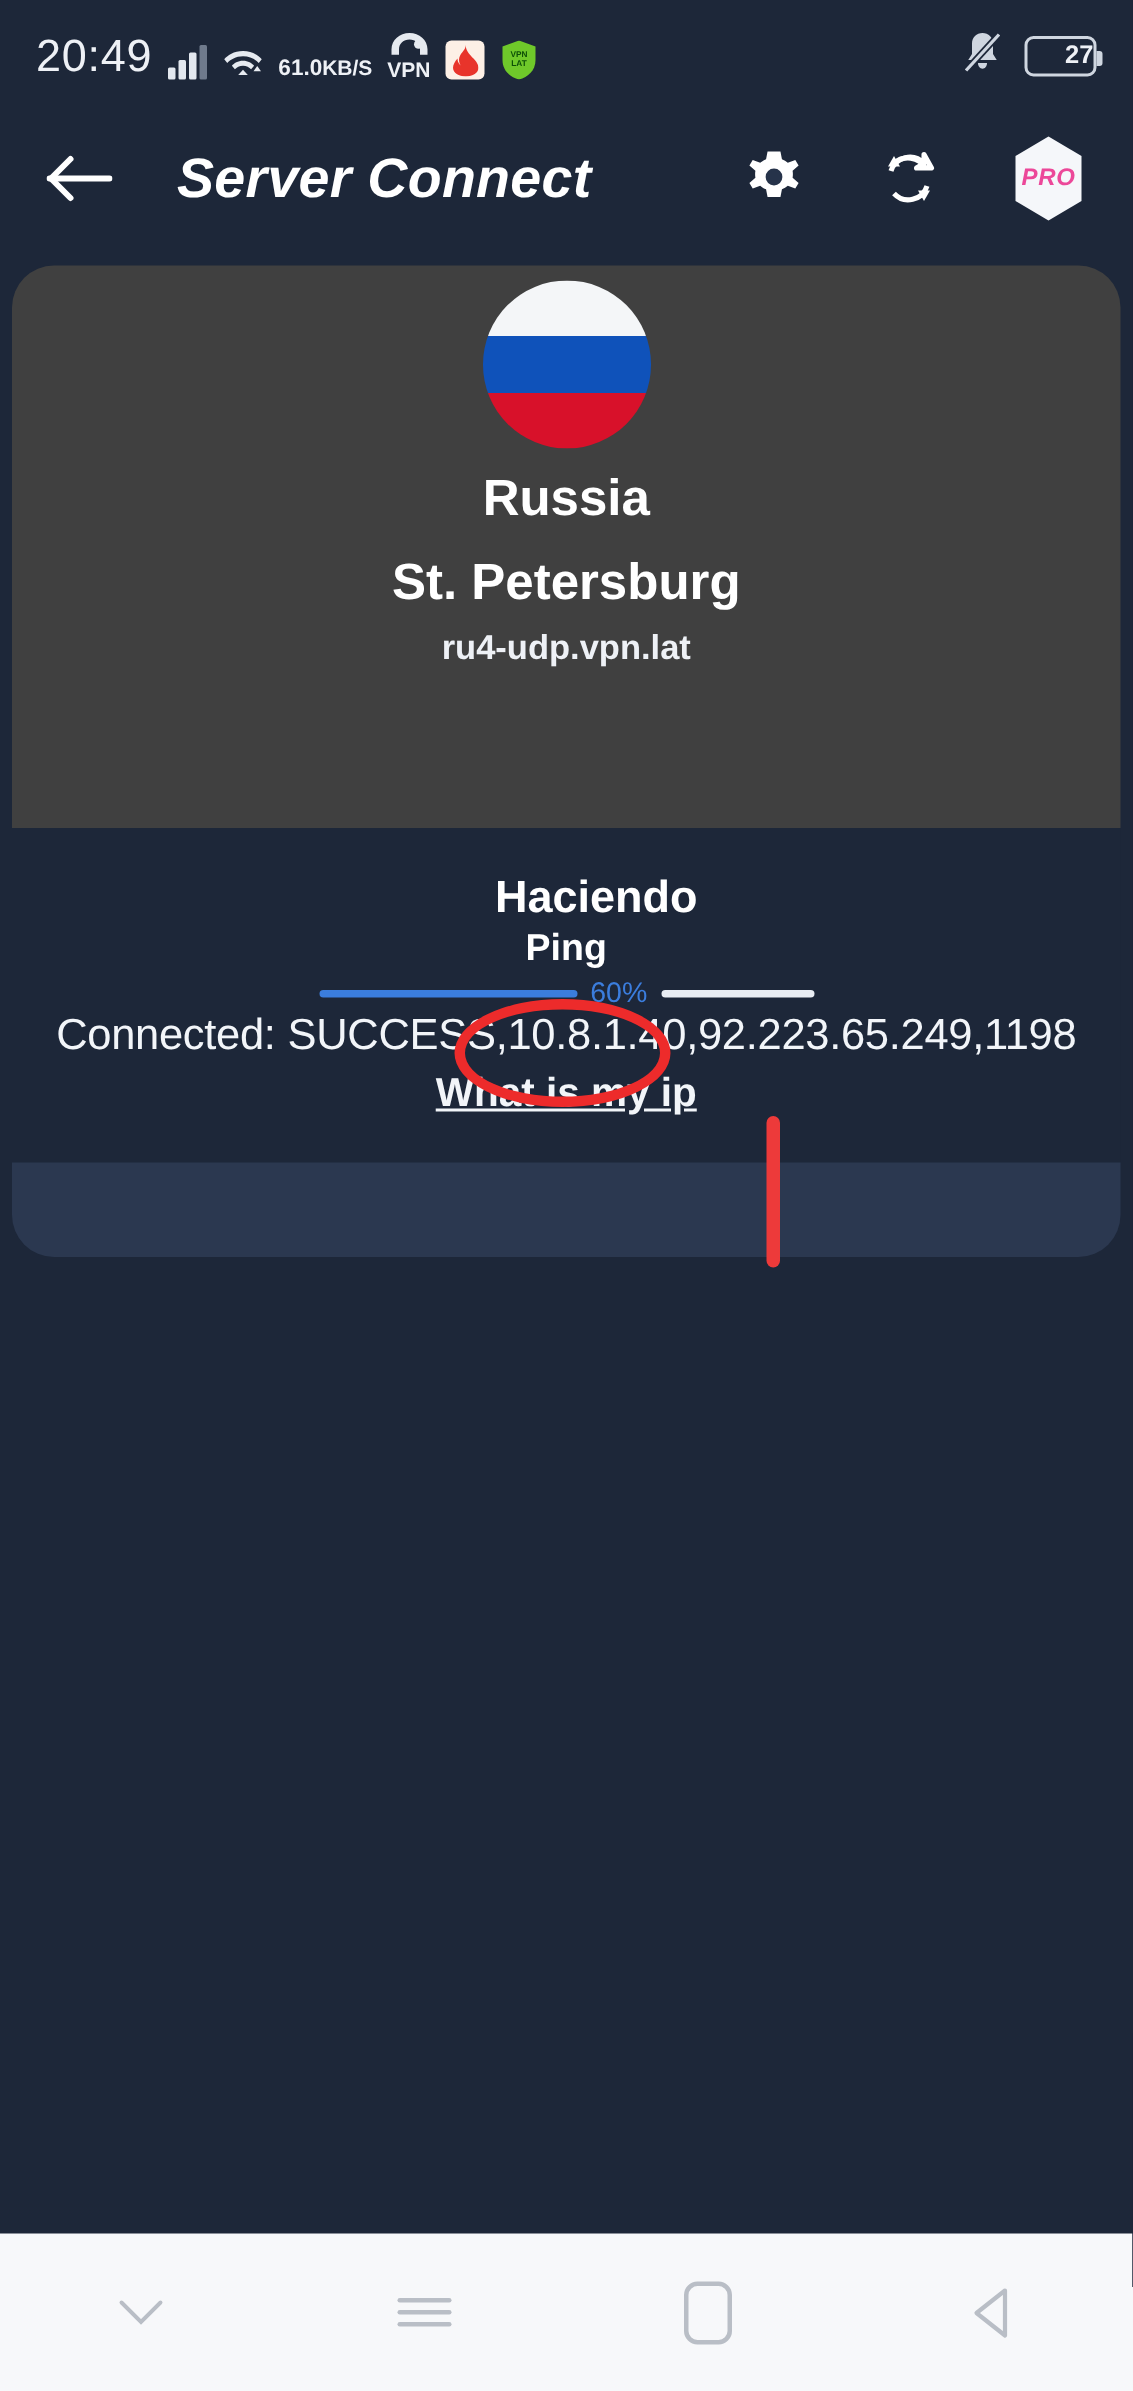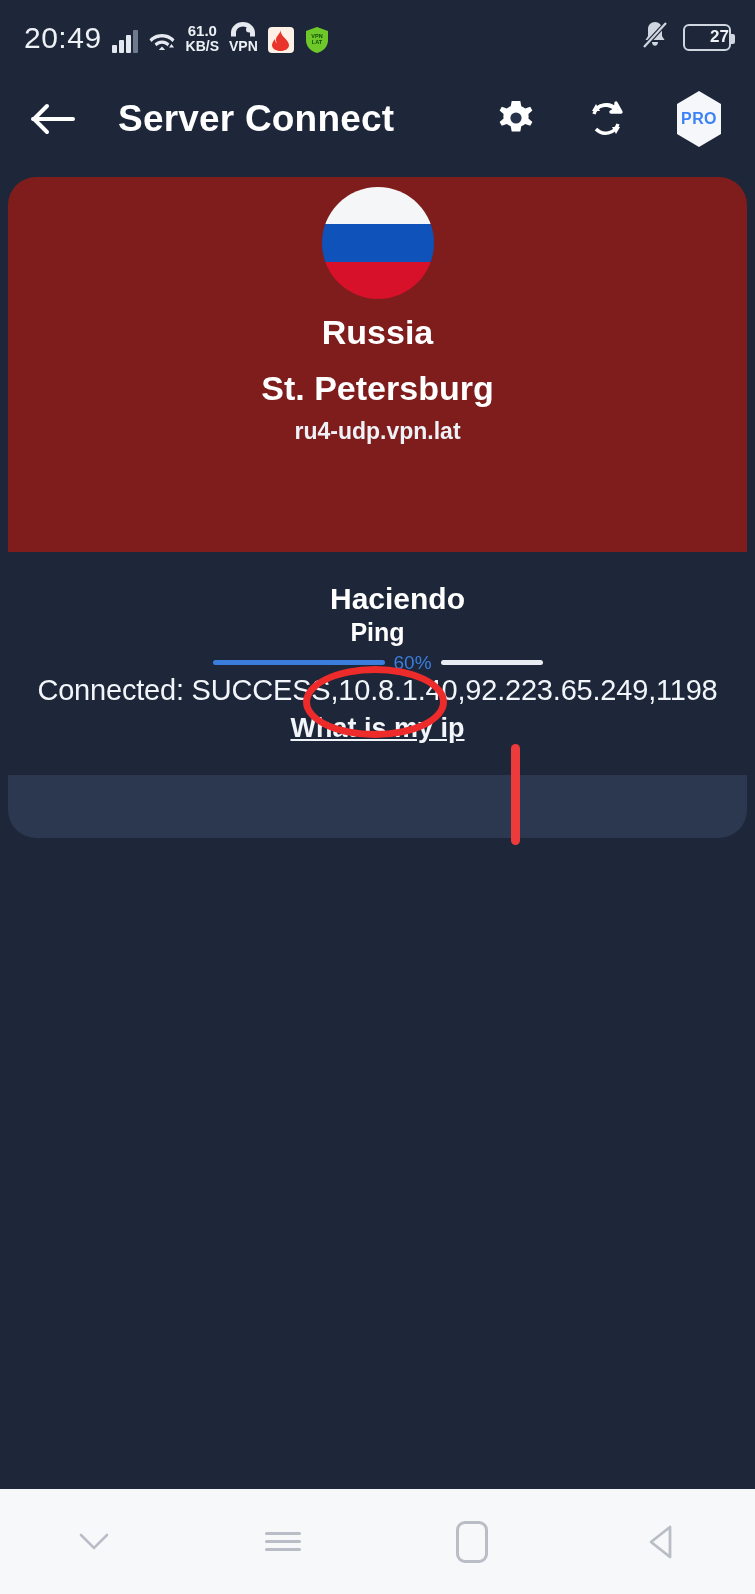--- a/index.html
+++ b/index.html
@@ -20,55 +20,55 @@
   .sb-left{ display:flex; align-items:flex-end; gap:10px; }
   .sb-time{ font-size:30px; font-weight:400; letter-spacing:.5px; color:#eef1f6; line-height:1; }
   .sig{ display:flex; align-items:flex-end; gap:2px; height:24px; }
   .sig i{ display:block; width:5px; background:#e3e8ef; border-radius:1px; }
   .sig i:nth-child(1){ height:8px; }
   .sig i:nth-child(2){ height:13px; }
   .sig i:nth-child(3){ height:18px; }
   .sig i:nth-child(4){ height:23px; background:#6f7a8c; }
   .wifi{ position:relative; width:28px; height:24px; }
   .wifi svg{ position:absolute; bottom:0; left:0; }
-  .netspd{ display:flex; flex-direction:column; align-items:center; line-height:1.02; }
+  .netspd{ display:flex; align-items:center; line-height:1.02; }
   .netspd b{ font-size:15px; font-weight:700; color:#eef1f6; }
   .netspd s{ font-size:14px; font-weight:700; text-decoration:none; color:#eef1f6; }
   .vpnicon{ display:flex; flex-direction:column; align-items:center; line-height:1; }
   .vpnicon span{ font-size:14px; font-weight:700; color:#eef1f6; margin-top:1px; }
   .appicon{ width:26px; height:26px; border-radius:4px; display:flex; align-items:center;
             justify-content:center; font-size:16px; }
   .appicon.flame{ background:#fdf0e6; }
   .appicon.shield{ background:transparent; }
   .sb-right{ margin-left:auto; display:flex; align-items:center; gap:14px; }
   .battery{ position:relative; width:48px; height:27px; border:2.5px solid #cfd6e0;
             border-radius:6px; display:flex; align-items:center; justify-content:flex-end; }
   .battery:after{ content:""; position:absolute; right:-6px; top:8px; width:4px; height:10px;
                   background:#cfd6e0; border-radius:0 2px 2px 0; }
   .battery span{ font-size:17px; font-weight:700; color:#eef1f6; }
 
   
   .appbar{
     position:absolute; left:0; top:74px; width:755px; height:90px;
-    display:flex; align-items:center; padding:0 26px; gap:0;
+    display:flex; align-items:center; padding:0 26px; gap:0;font-style:italic;
   }
   .back-arrow{ width:54px; height:54px; display:flex; align-items:center; justify-content:center; }
   .appbar-title{
     font-size:37px; font-weight:700; color:#ffffff; margin-left:38px; letter-spacing:.2px;
     white-space:nowrap;
   }
   .appbar-actions{ margin-left:auto; display:flex; align-items:center; gap:44px; padding-right:4px; }
   .act{ width:46px; height:46px; display:flex; align-items:center; justify-content:center; }
   .pro-badge{ position:relative; width:52px; height:56px; display:flex; align-items:center; justify-content:center; }
-  .pro-badge span{ position:absolute; font-size:16px; font-weight:700; color:#3b82f6; letter-spacing:.4px; }
+  .pro-badge span{ position:absolute; font-size:16px; font-weight:700; color:#ec4899; letter-spacing:.4px; }
 
   
   .card-top{
     position:absolute; left:8px; top:177px; width:739px; height:375px;
-    background:#7f1d1d; border-radius:28px 28px 0 0;
+    background:#404040; border-radius:28px 28px 0 0;
     display:flex; flex-direction:column; align-items:center;
   }
   .flag{
     width:112px; height:112px; border-radius:50%; overflow:hidden; margin-top:10px;
     display:flex; flex-direction:column;
   }
   .flag i{ display:block; width:100%; height:33.34%; }
   .srv-country{ font-size:34px; font-weight:700; color:#fff; margin-top:14px; line-height:1.15; }
   .srv-city{ font-size:34px; font-weight:700; color:#fff; line-height:1.22; margin-top:16px; }
   .srv-host{ font-size:23px; font-weight:700; color:#eef1f6; margin-top:8px;text-align:center; }

